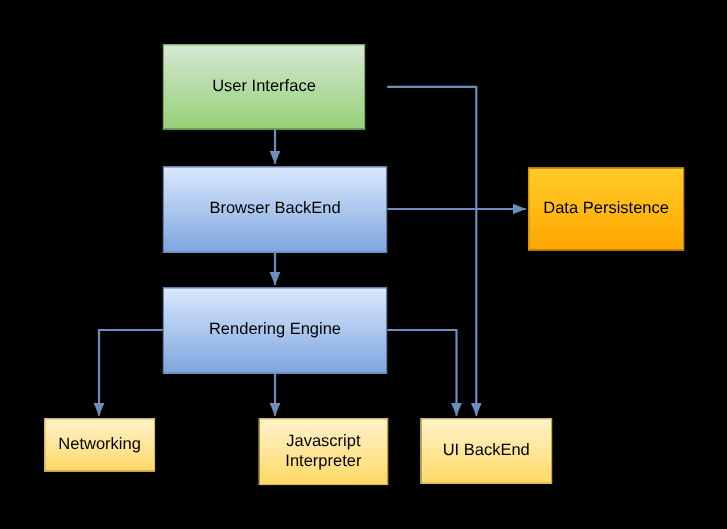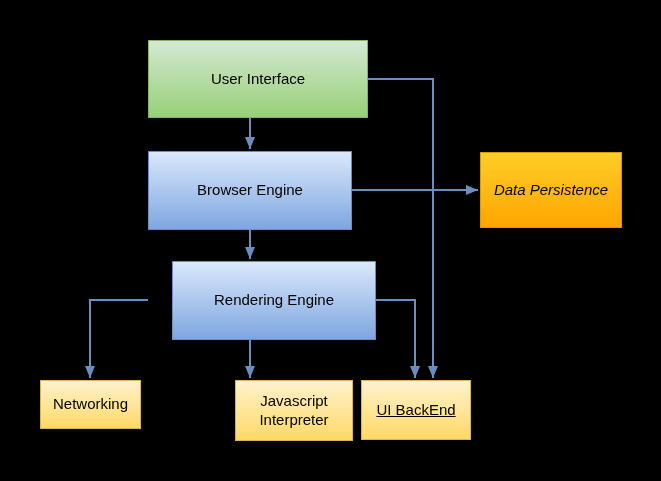--- a/index.html
+++ b/index.html
@@ -51,29 +51,28 @@
     background: linear-gradient(to bottom, var(--blue-top), var(--blue-bottom));
     border-color: var(--blue-stroke);
   }
   .yellow {
     background: linear-gradient(to bottom, var(--yellow-top), var(--yellow-bottom));
     border-color: var(--yellow-stroke);
   }
   .orange {
     background: linear-gradient(to bottom, var(--orange-top), var(--orange-bottom));
     border-color: var(--orange-stroke);
-    font-style: italic;
   }
-  #n-user-interface        { left: 148px; top: 40px;  width: 220px; height: 78px; }
+  #n-user-interface        { left: 148px; top: 40px;  width: 184px; height: 78px; }
   #n-browser-engine        { left: 148px; top: 151px; width: 204px; height: 79px; }
-  #n-rendering-engine      { left: 148px; top: 261px; width: 204px; height: 79px; margin-left: 24px; }
+  #n-rendering-engine      { left: 148px; top: 261px; width: 204px; height: 79px; }
   #n-data-persistence      { left: 480px; top: 152px; width: 142px; height: 76px; }
   #n-networking            { left: 40px;  top: 380px; width: 101px; height: 49px; }
   #n-javascript-interpreter{ left: 192px; top: 380px; width: 118px; height: 61px; margin-left: 43px; }
-  #n-ui-backend            { left: 361px; top: 380px; width: 110px; height: 60px; text-decoration: underline; }
+  #n-ui-backend            { left: 382px; top: 380px; width: 120px; height: 60px; }
 </style>
 </head>
 <body>
 
 <div id="canvas">
 
   <svg id="connector-layer" viewBox="0 0 661 481" xmlns="http://www.w3.org/2000/svg">
     <defs>
       <marker id="arrow" markerUnits="userSpaceOnUse" markerWidth="13" markerHeight="11" refX="12" refY="5" orient="auto">
         <path class="arrowhead" d="M0,0 L12,5 L0,10 Z"></path>
@@ -86,21 +85,21 @@
     <path class="edge" d="M352,190 L478,190" marker-end="url(#arrow)"></path>
     <path class="edge" d="M148,300 L90,300 L90,378" marker-end="url(#arrow)"></path>
     <path class="edge" d="M352,300 L415,300 L415,378" marker-end="url(#arrow)"></path>
   </svg>
 
   <div class="node green" id="n-user-interface">
     <span>User Interface</span>
   </div>
 
   <div class="node blue" id="n-browser-engine">
-    <span>Browser Engine</span>
+    <span>Browser BackEnd</span>
   </div>
 
   <div class="node blue" id="n-rendering-engine">
     <span>Rendering Engine</span>
   </div>
 
   <div class="node orange" id="n-data-persistence">
     <span>Data Persistence</span>
   </div>
 

